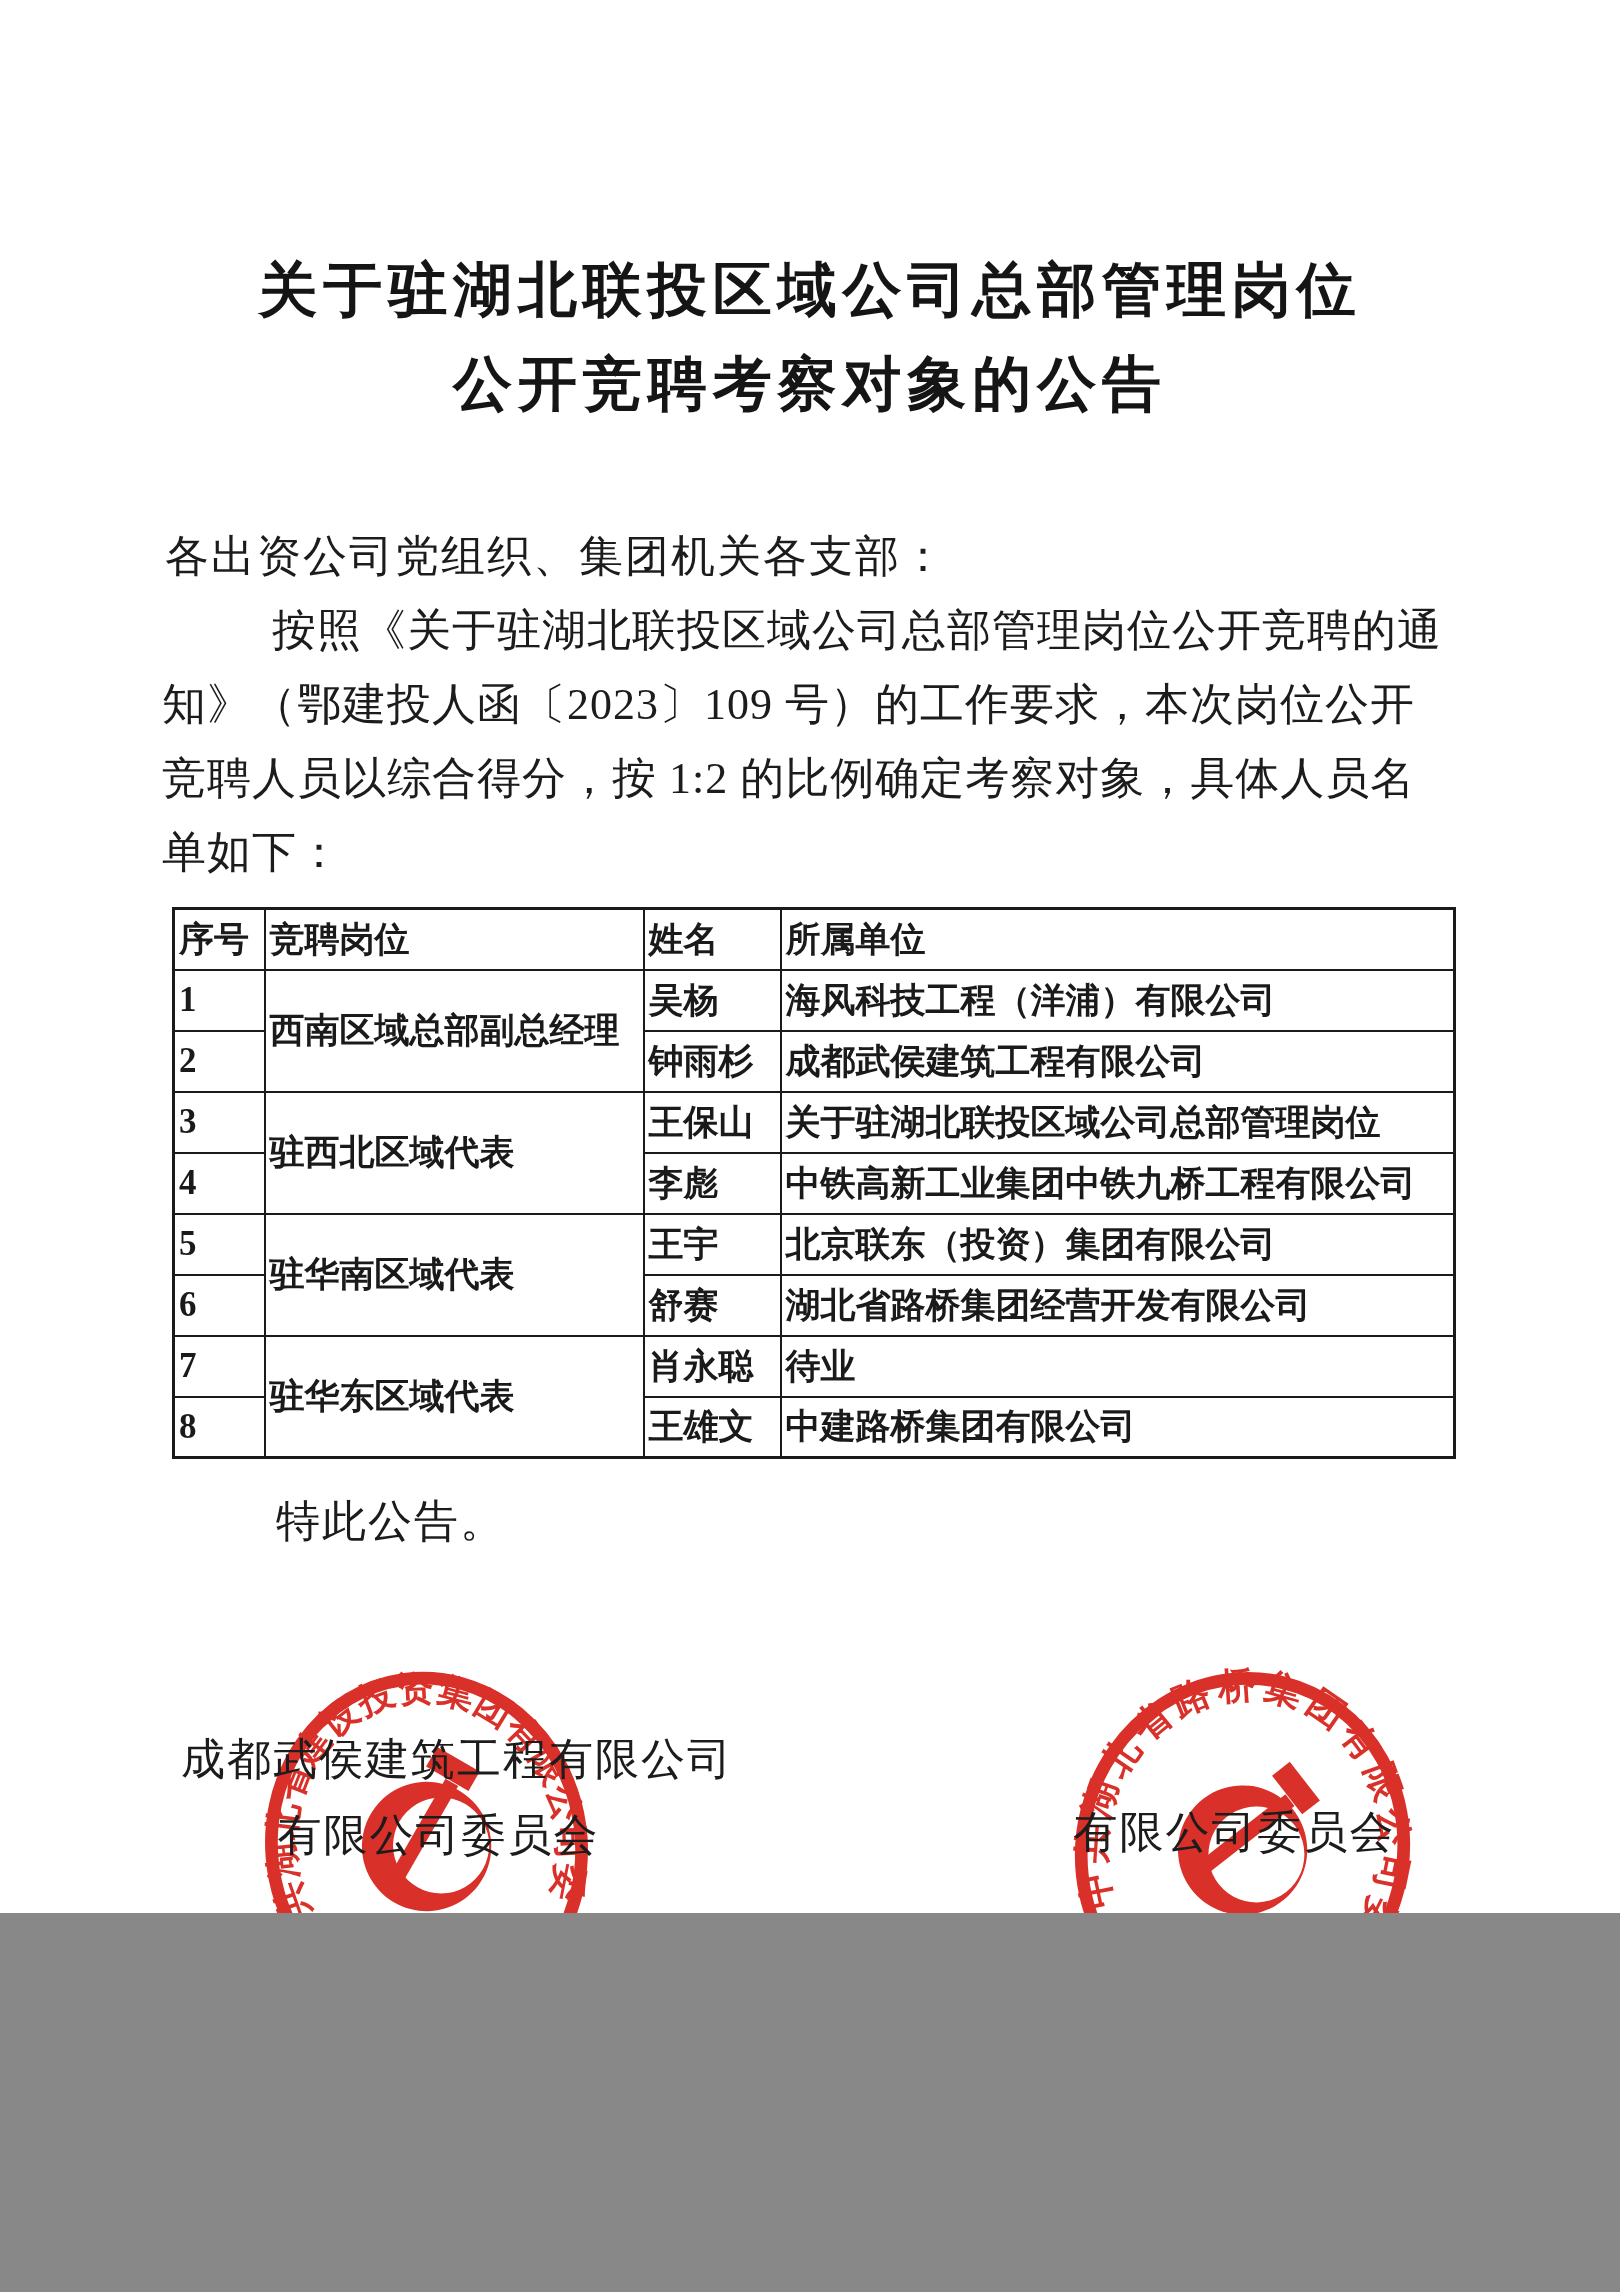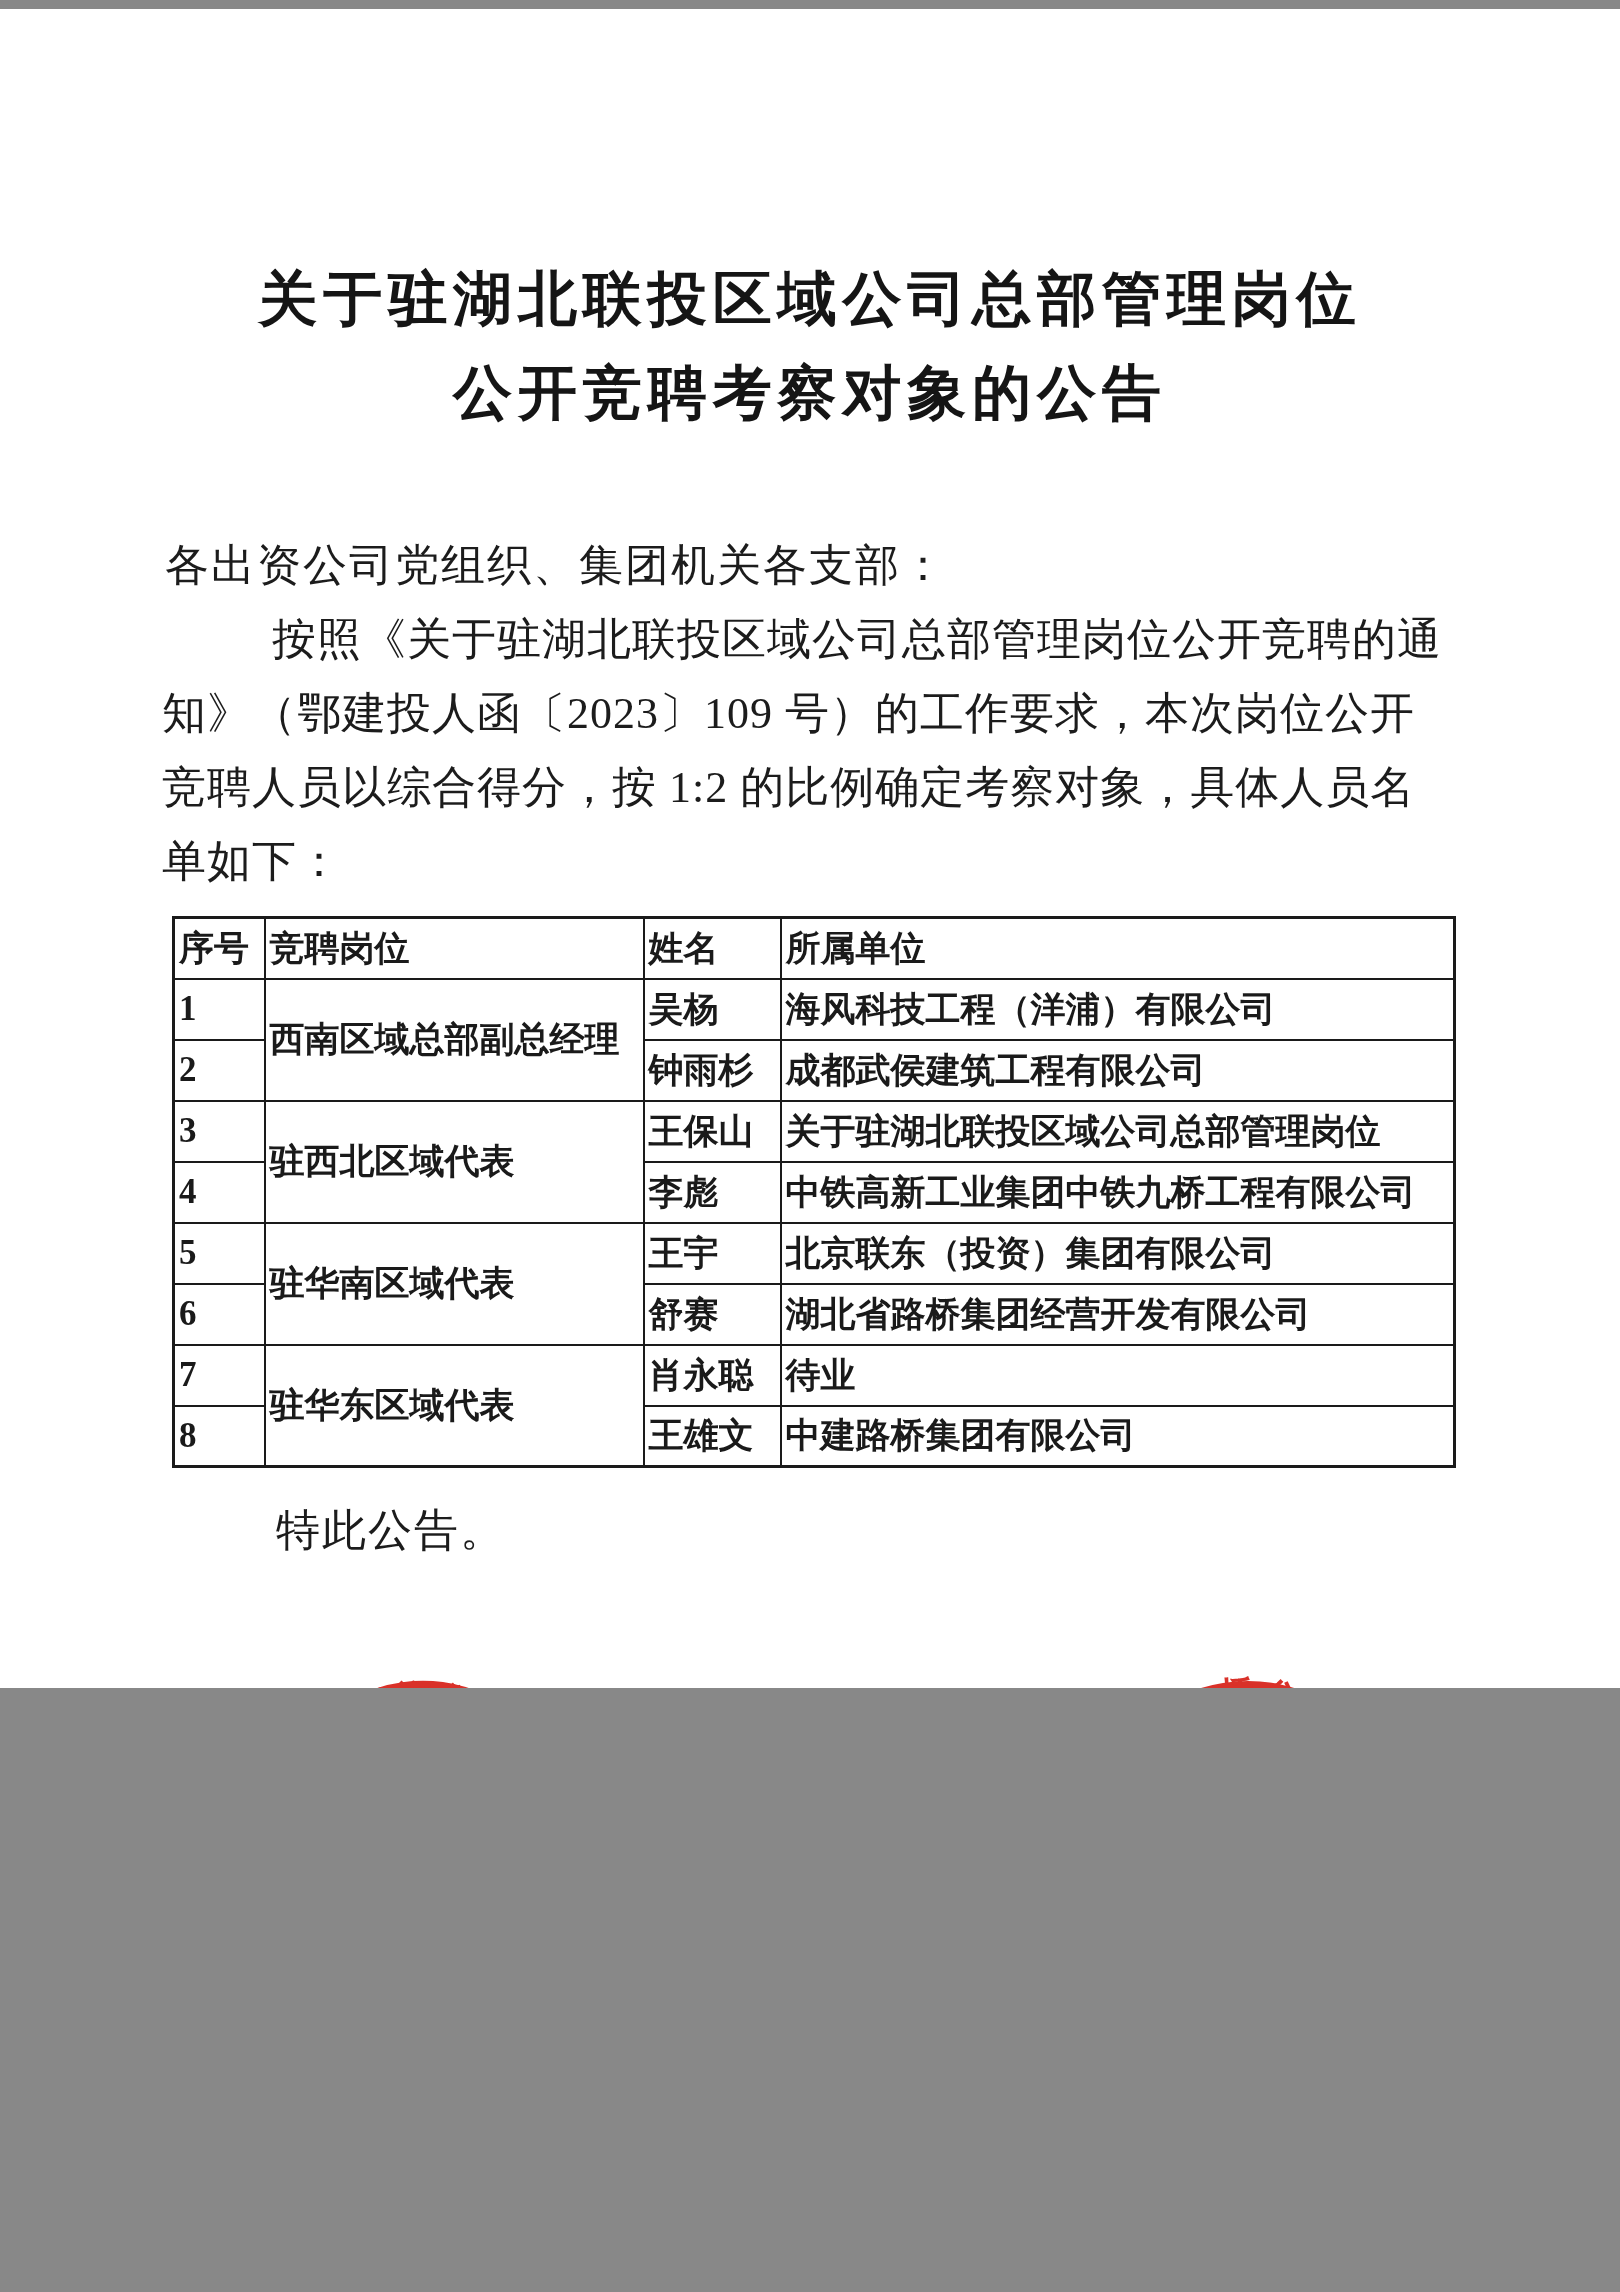--- a/index.html
+++ b/index.html
@@ -1,21 +1,21 @@
 <!DOCTYPE html>
 <html><head>
 <meta charset="utf-8">
 <style>
   * { margin: 0; padding: 0; box-sizing: border-box; }
   html, body { background: #888; }
   .page {
     position: relative;
     width: 1620px;
-    height: 1679px;
-    margin: 9px auto;
+    height: 1913px;
+    margin: 0 auto;
     background: #ffffff;
     font-family: "Liberation Serif", "DejaVu Serif", serif;
     color: #1c1c1c;
     overflow: hidden;
   }
   .title {
     position: absolute;
     left: 0; right: 0;
     top: 243px;
     text-align: center;

